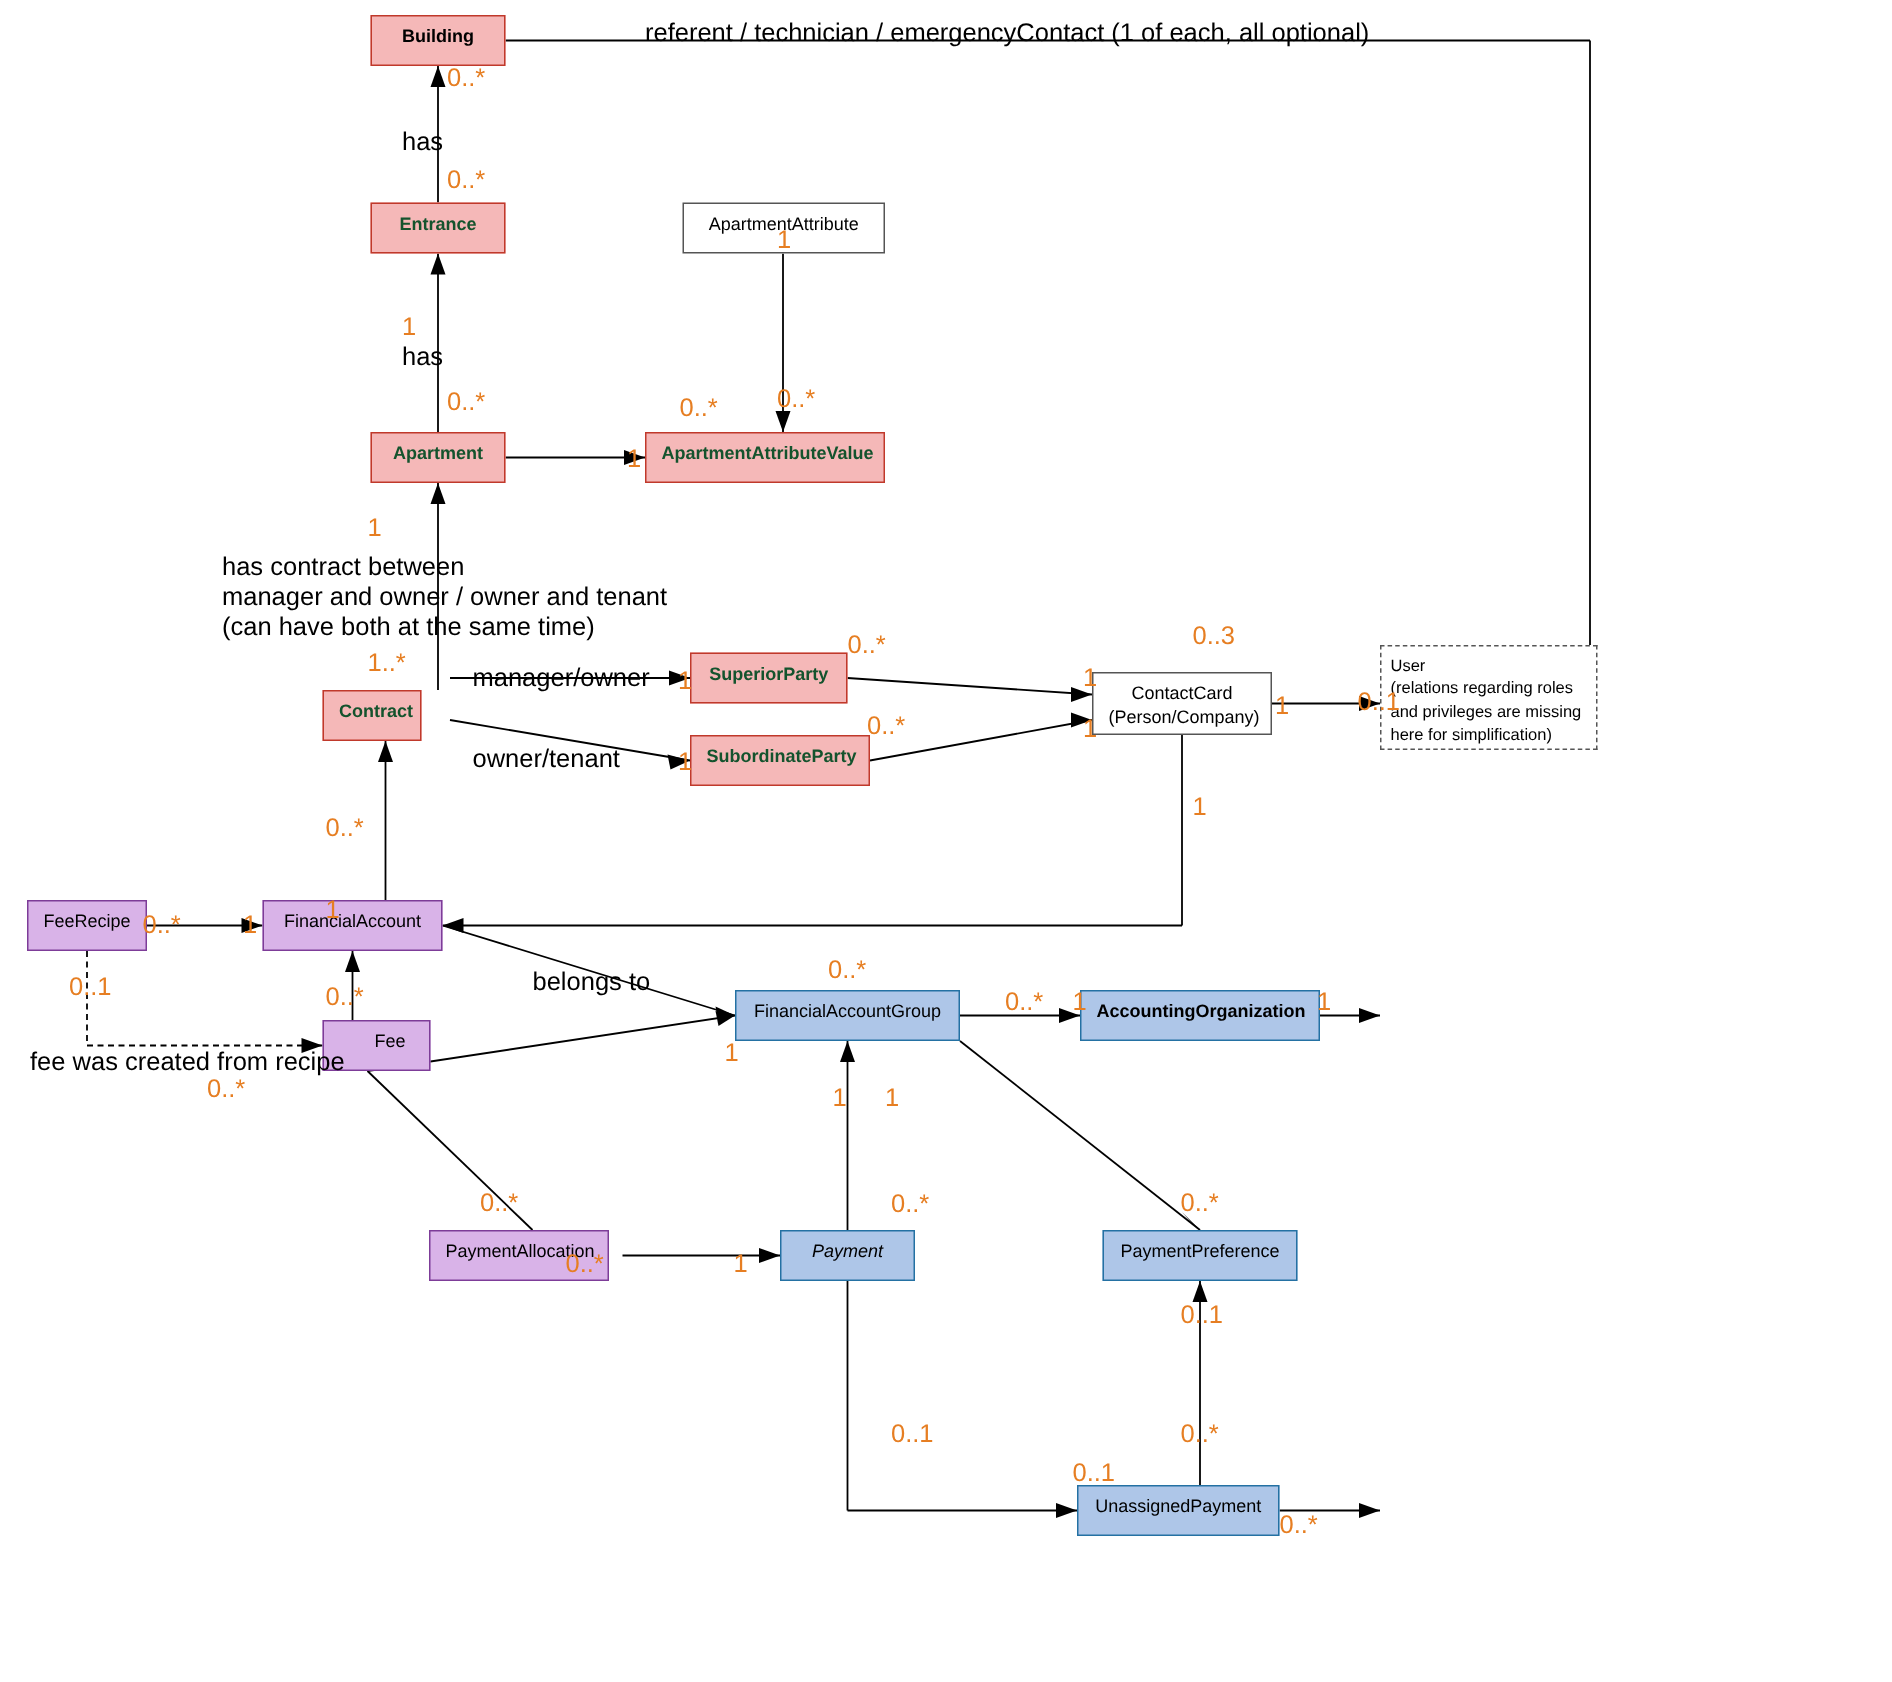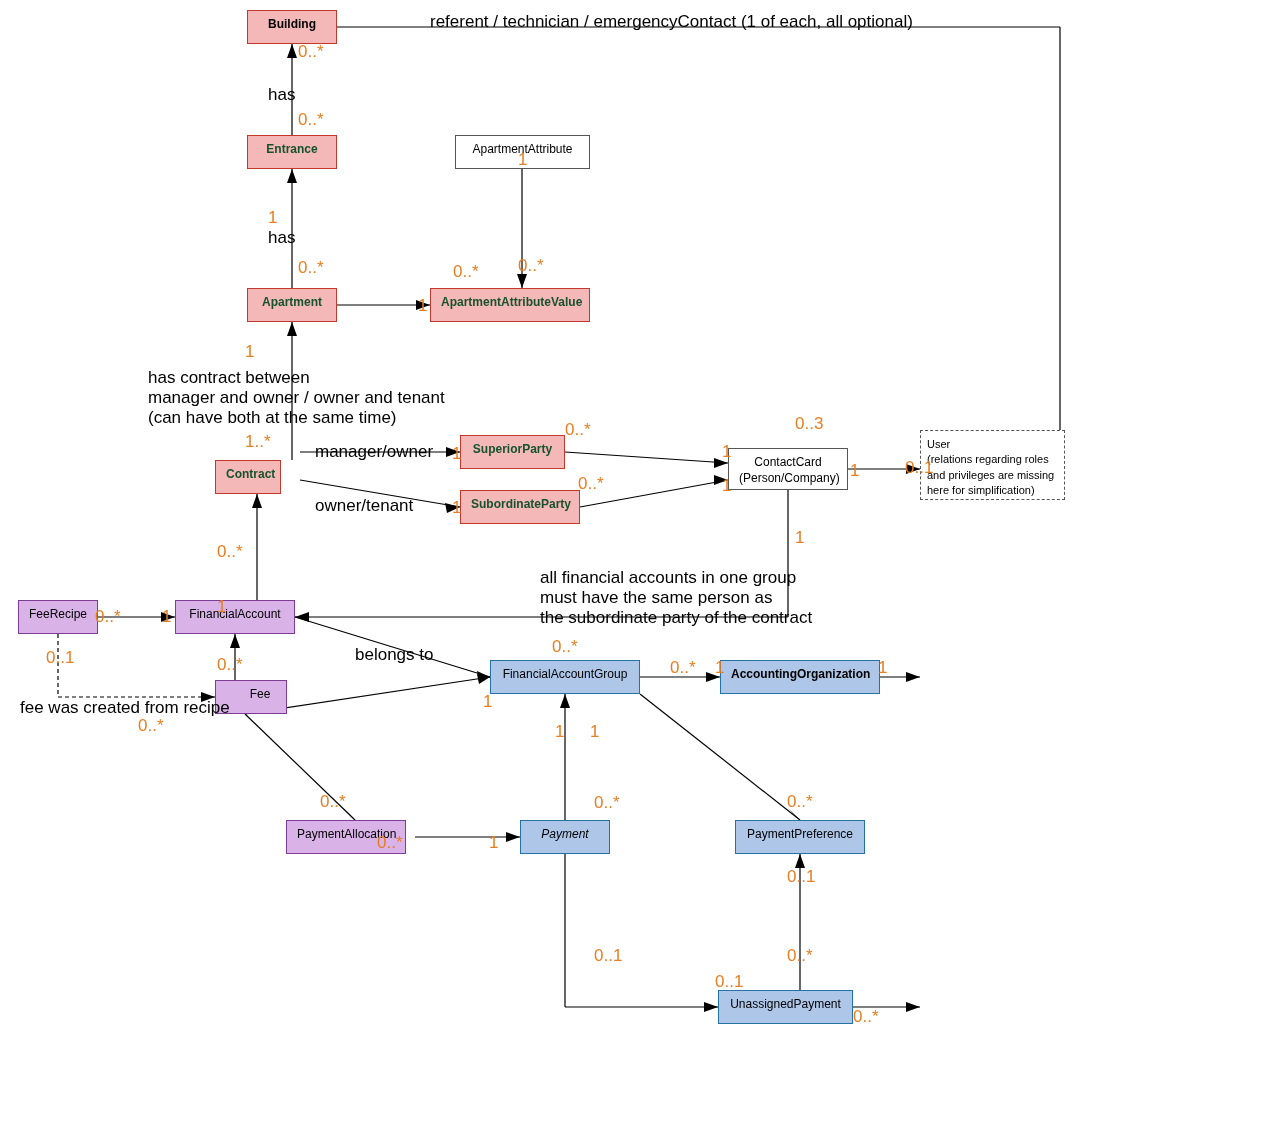--- a/index.html
+++ b/index.html
@@ -299,23 +299,20 @@
   <span class="label-text label-orange" style="left:162px; top:607px;">1</span>
 
   <span class="label-text label-orange" style="left:217px; top:542px;">0..*</span>
   <span class="label-text label-orange" style="left:217px; top:597px;">1</span>
   <span class="label-text label-orange" style="left:217px; top:655px;">0..*</span>
 
   <span class="label-text label-orange" style="left:46px; top:648px;">0..1</span>
   <span class="label-text" style="left:20px; top:698px;">fee was created from recipe</span>
   <span class="label-text label-orange" style="left:138px; top:716px;">0..*</span>
 
-  <span class="label-text" style="left:540px; top:568px;">all financial accounts in one group
-must have the same person as
-the subordinate party of the contract</span>
   <span class="label-text" style="left:355px; top:645px;">belongs to</span>
 
   <span class="label-text label-orange" style="left:483px; top:692px;">1</span>
   <span class="label-text label-orange" style="left:552px; top:637px;">0..*</span>
   <span class="label-text label-orange" style="left:670px; top:658px;">0..*</span>
   <span class="label-text label-orange" style="left:715px; top:658px;">1</span>
   <span class="label-text label-orange" style="left:878px; top:658px;">1</span>
 
   <span class="label-text label-orange" style="left:555px; top:722px;">1</span>
   <span class="label-text label-orange" style="left:590px; top:722px;">1</span>

